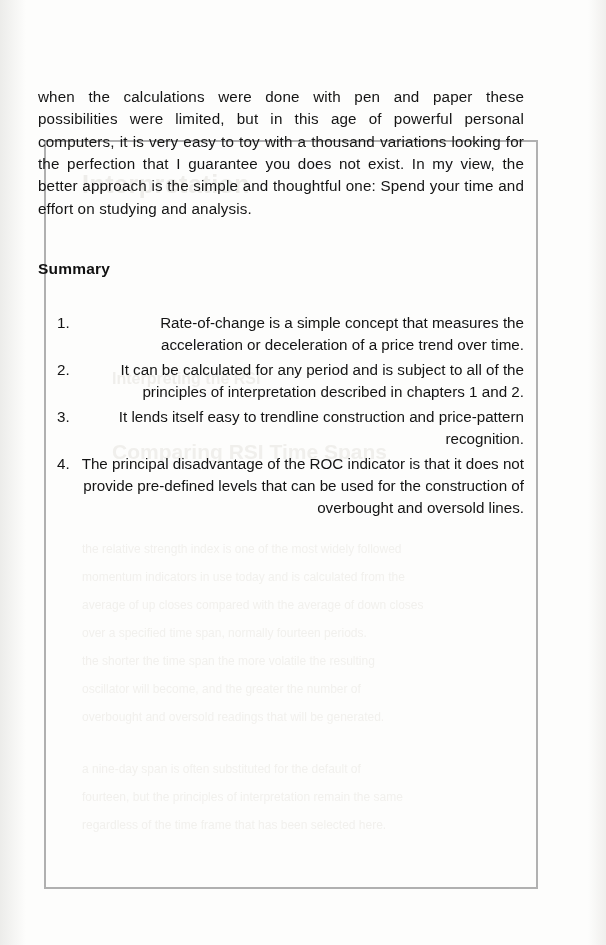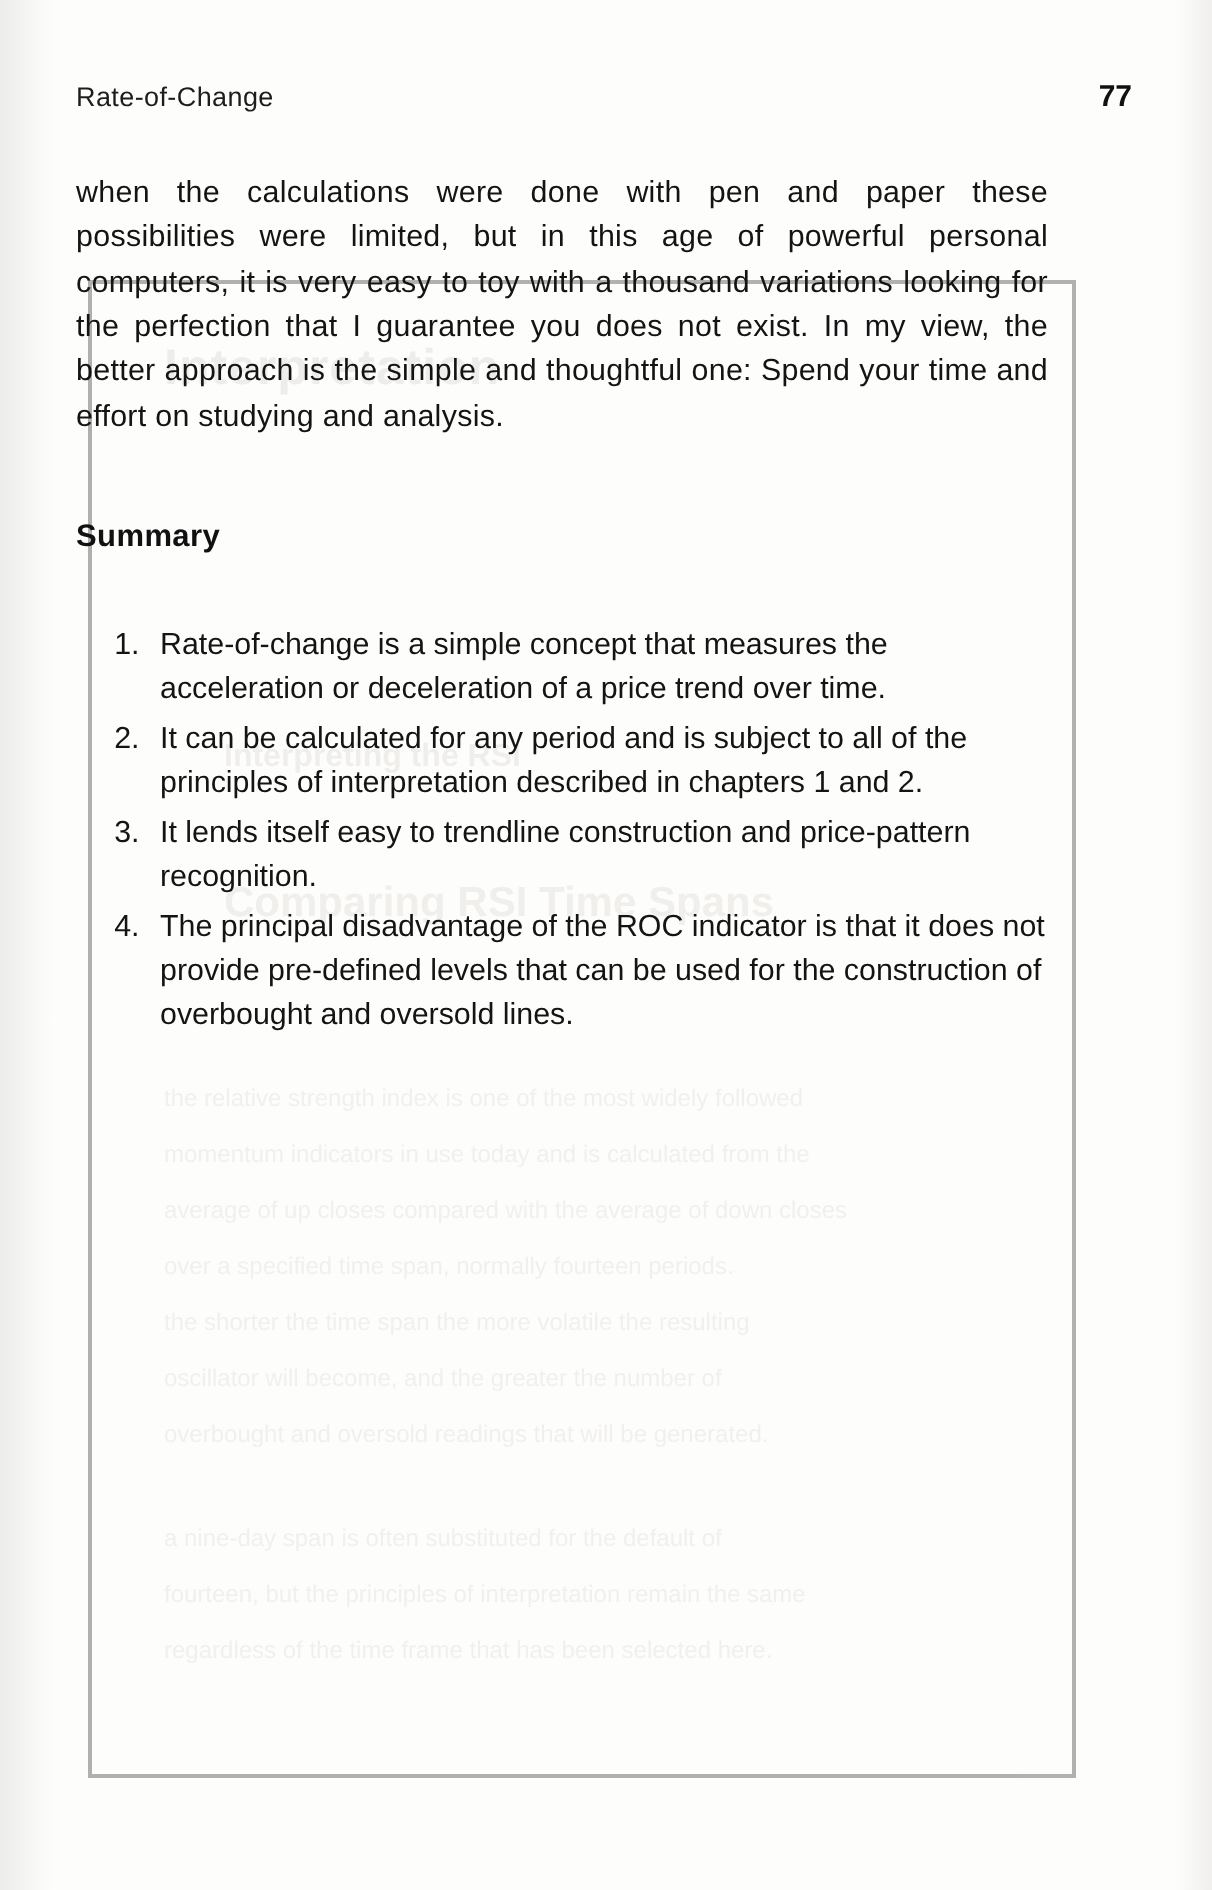--- a/index.html
+++ b/index.html
@@ -133,21 +133,21 @@
     margin: 0;
     padding-left: 36px;
     list-style: decimal;
   }
   ol.summary-list li {
     font-size: 15.2px;
     line-height: 1.45;
     margin-bottom: 3px;
     padding-left: 6px;
     color: #141414;
-    text-align: left;
+    text-align: right;
   }
 </style>
 </head>
 <body>
 
 <div class="page">
 
   <div class="bleed">
     <div class="bl-title">Interpretation</div>
     <div class="bl-sub1">Interpreting the RSI</div>
@@ -157,24 +157,20 @@
     <div class="bl-line" style="top:456px">average of up closes compared with the average of down closes</div>
     <div class="bl-line" style="top:484px">over a specified time span, normally fourteen periods.</div>
     <div class="bl-line" style="top:512px">the shorter the time span the more volatile the resulting</div>
     <div class="bl-line" style="top:540px">oscillator will become, and the greater the number of</div>
     <div class="bl-line" style="top:568px">overbought and oversold readings that will be generated.</div>
     <div class="bl-line" style="top:620px">a nine-day span is often substituted for the default of</div>
     <div class="bl-line" style="top:648px">fourteen, but the principles of interpretation remain the same</div>
     <div class="bl-line" style="top:676px">regardless of the time frame that has been selected here.</div>
   </div>
 
-  <div class="header">
-    <div class="running-head">Rate-of-Change</div>
-    <div class="folio">77</div>
-  </div>
 
   <div class="content">
     <p class="body-para">when the calculations were done with pen and paper these possibilities were limited, but in this age of powerful personal computers, it is very easy to toy with a thousand variations looking for the perfection that I guarantee you does not exist. In my view, the better approach is the simple and thoughtful one: Spend your time and effort on studying and analysis.</p>
 
     <h2 class="section-title">Summary</h2>
 
     <ol class="summary-list">
       <li>Rate-of-change is a simple concept that measures the acceleration or deceleration of a price trend over time.</li>
       <li>It can be calculated for any period and is subject to all of the principles of interpretation described in chapters 1 and 2.</li>
       <li>It lends itself easy to trendline construction and price-pattern recognition.</li>

